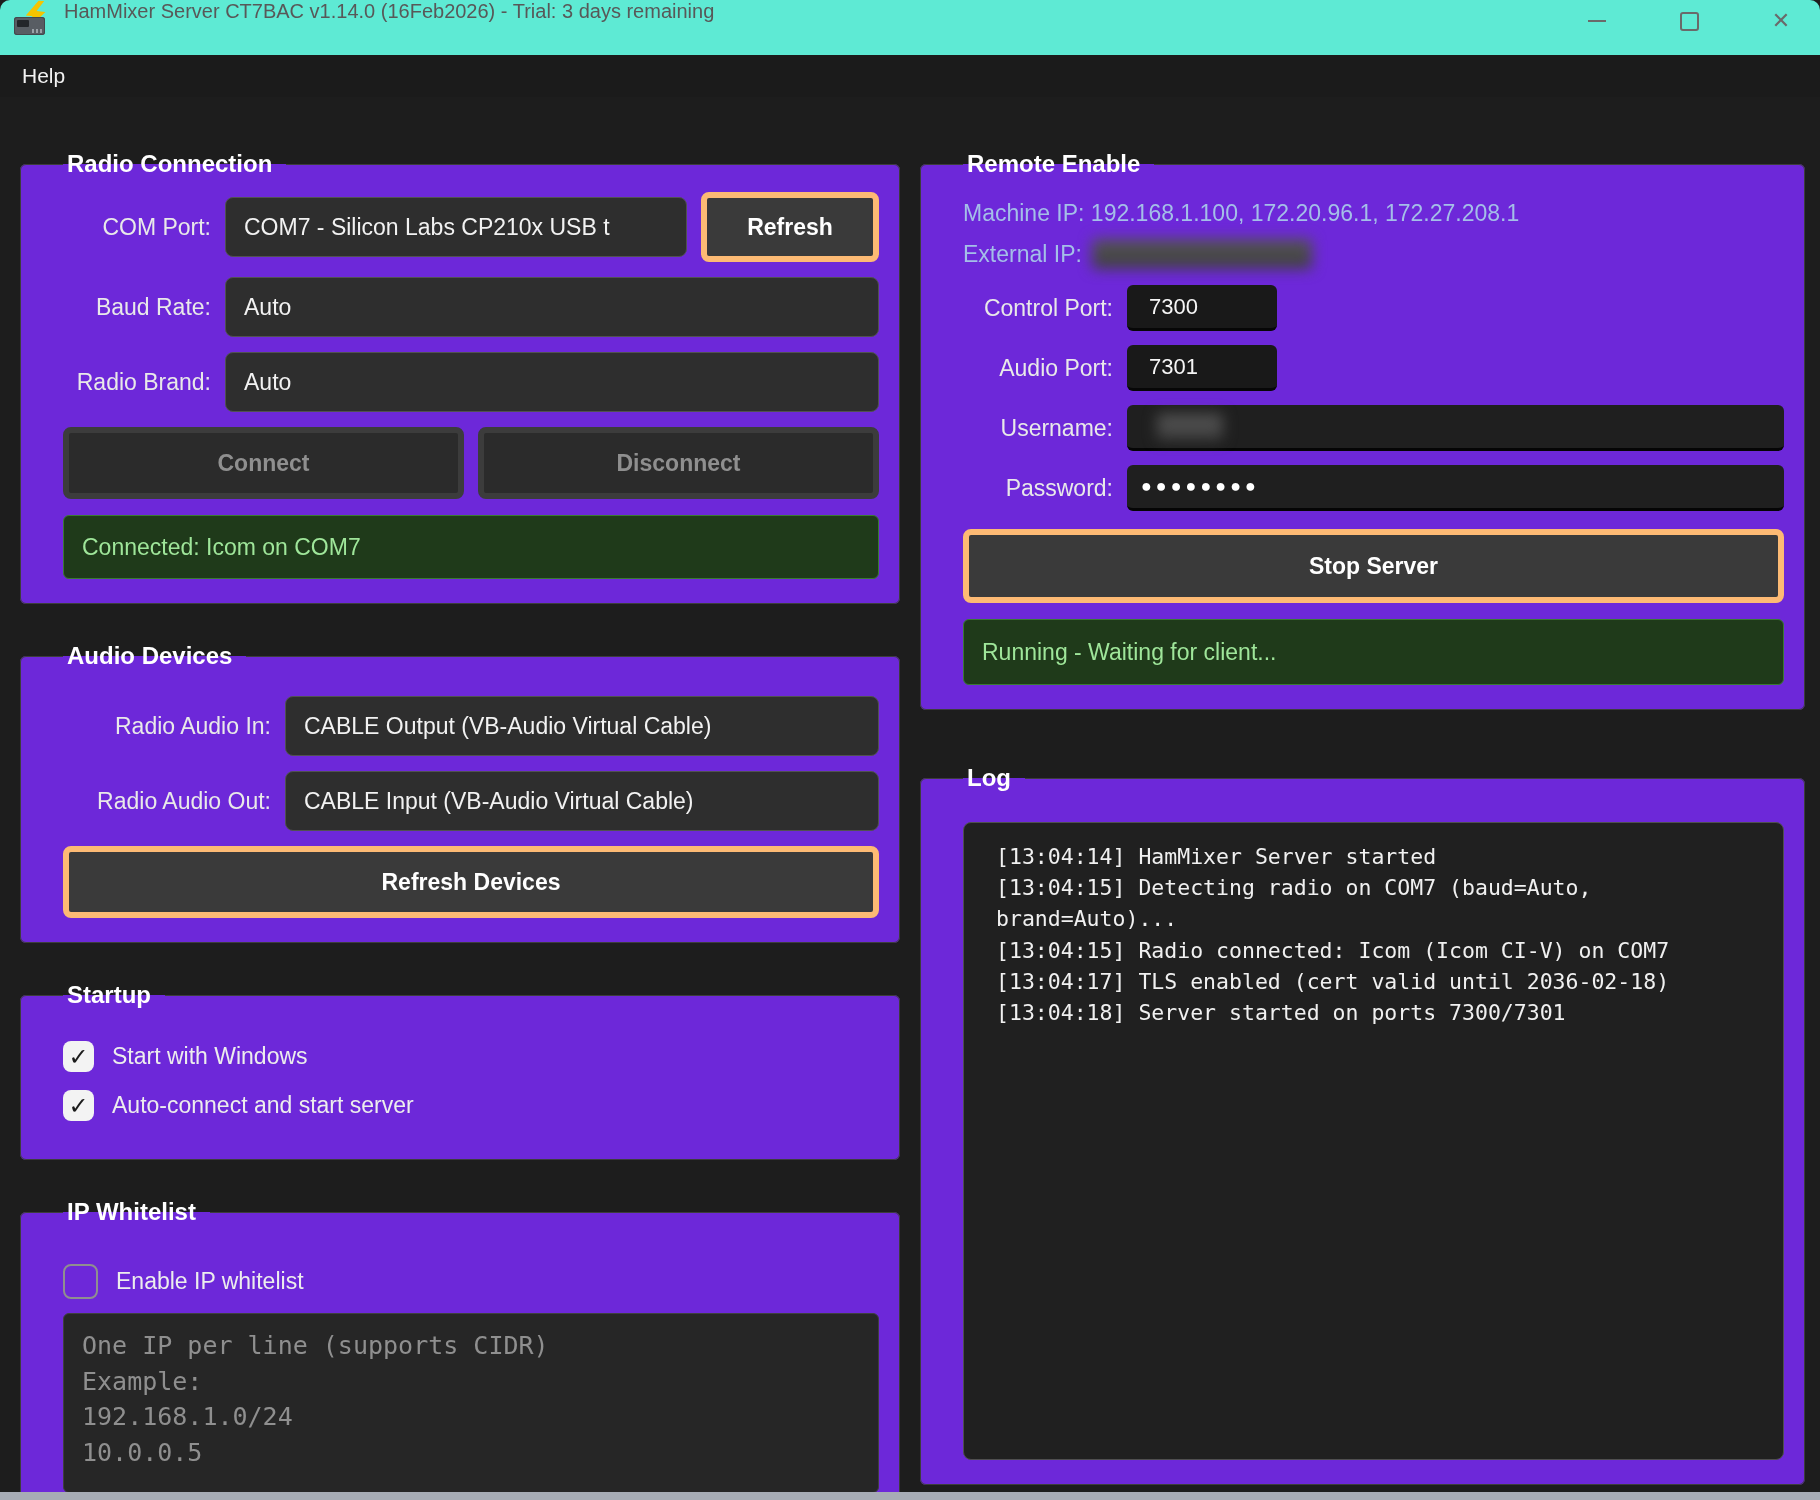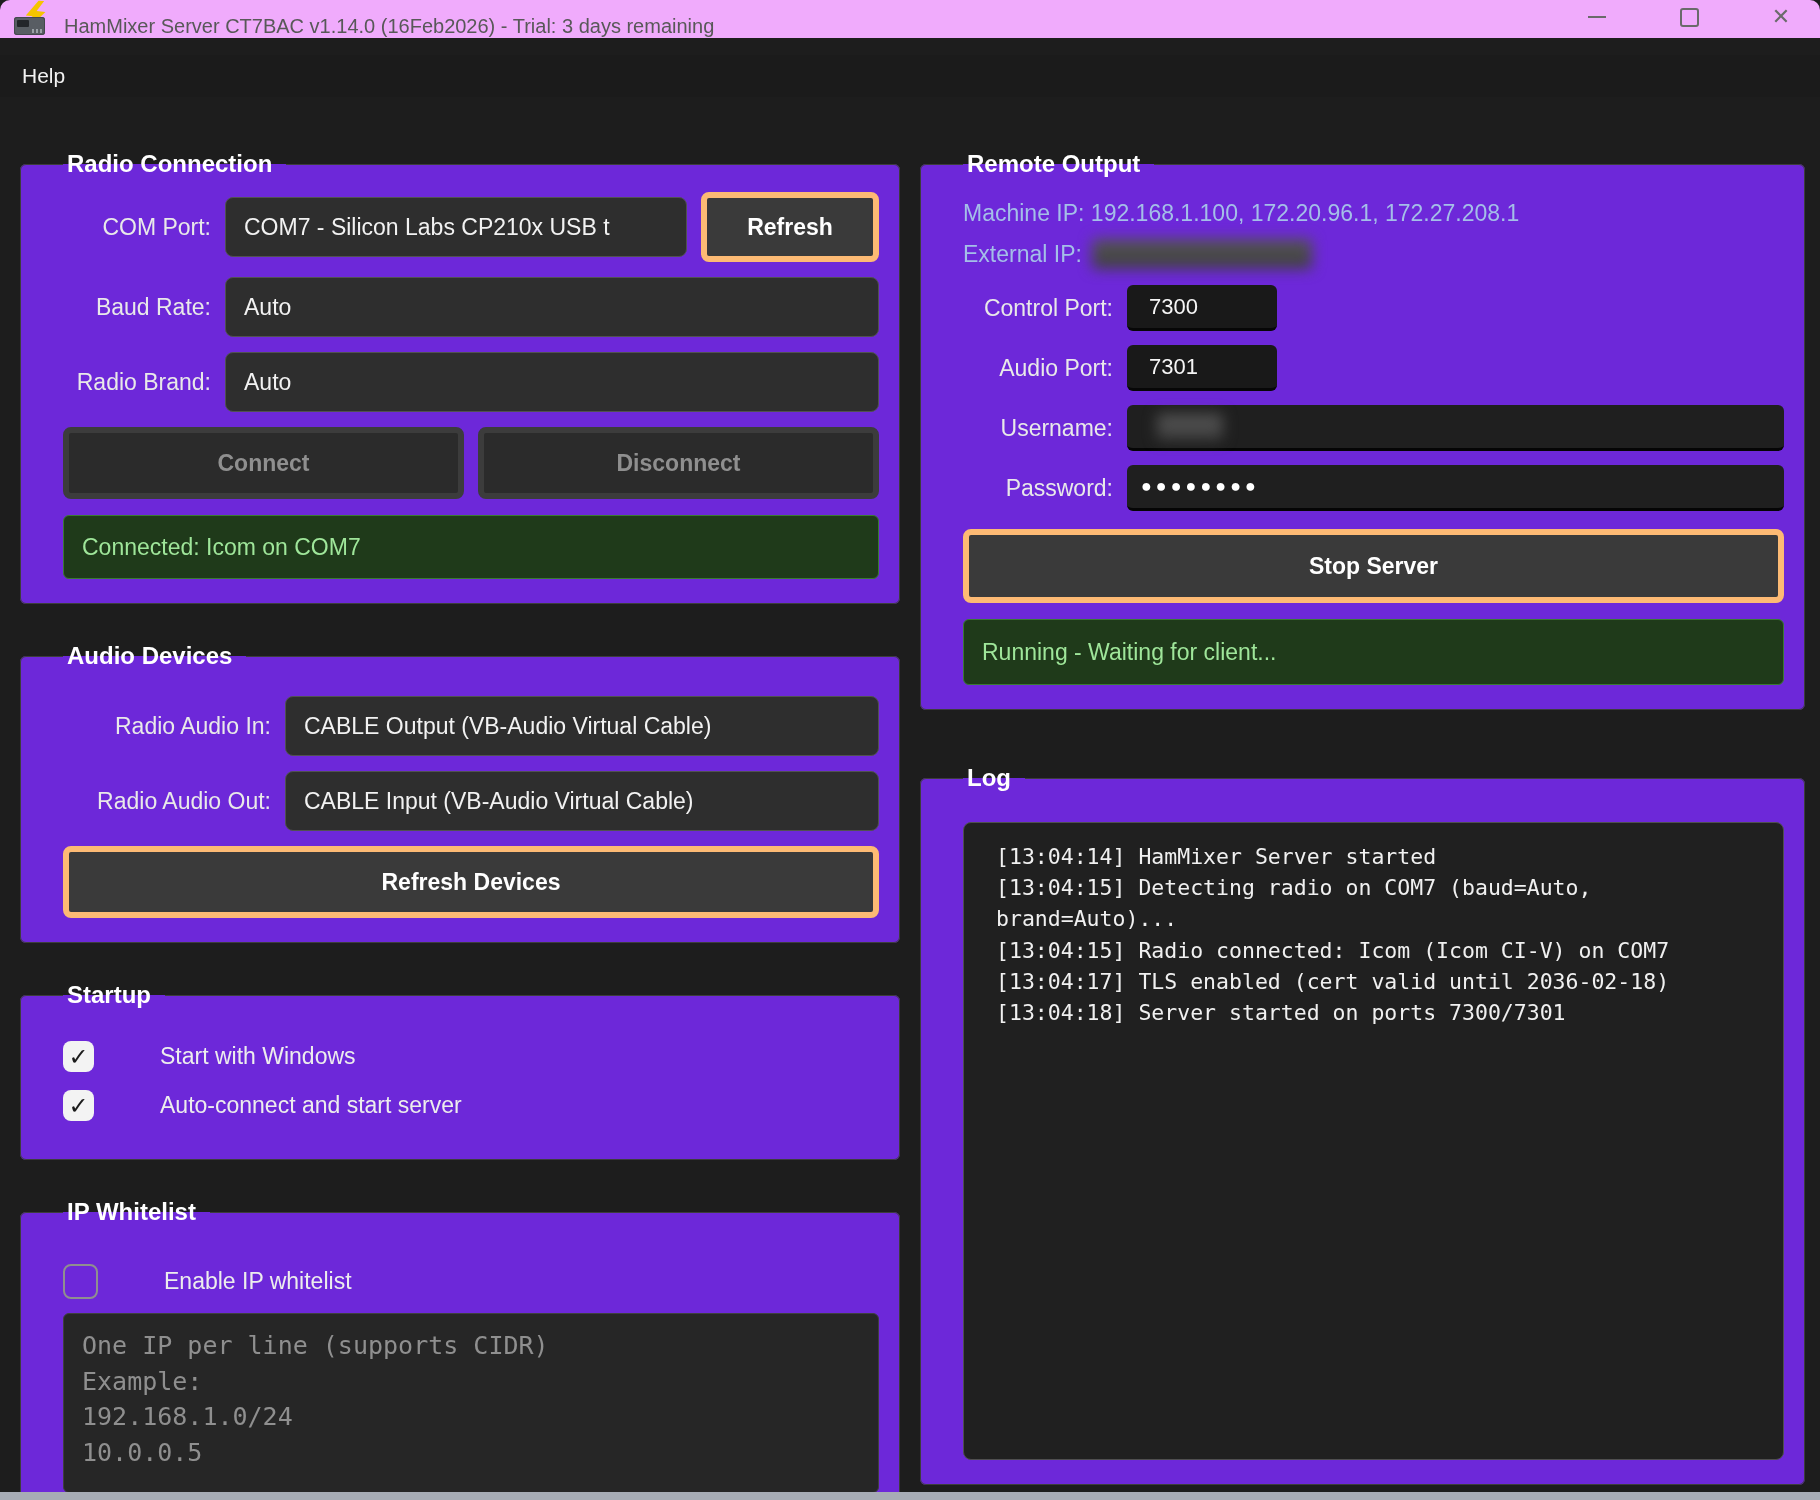--- a/index.html
+++ b/index.html
@@ -3,23 +3,23 @@
 <meta charset="utf-8">
 <style>
   html,body{margin:0;padding:0;}
   body{
     width:1820px;height:1500px;position:relative;overflow:hidden;
     background:#1d1d1d;font-family:"Liberation Sans",sans-serif;
     -webkit-font-smoothing:antialiased;
   }
   
   .titlebar{
-    position:absolute;top:0;left:0;right:0;height:38px;
-    background:#f0abfc;border-radius:10px 10px 0 0;
-    display:flex;align-items:flex-end;
+    position:absolute;top:0;left:0;right:0;height:55px;
+    background:#5eead4;border-radius:10px 10px 0 0;
+    display:flex;align-items:flex-start;
   }
   .app-icon{position:relative;width:40px;height:38px;margin-left:14px;flex:0 0 auto;}
   .app-icon .device{
     position:absolute;left:0;bottom:3px;width:31px;height:18px;
     background:#585d63;border-radius:3px;box-shadow:inset 0 0 0 1px #43474c;
   }
   .app-icon .device .screen{
     position:absolute;left:3px;top:3px;width:12px;height:7px;background:#23262a;border-radius:1px;
   }
   .app-icon .device .dots{
@@ -80,21 +80,21 @@
     display:flex;align-items:center;padding:0 18px;
     color:#9fe69a;font-size:23px;
   }
   
   .check-row{display:flex;align-items:center;gap:18px;margin:18px 0 14px 0;}
   .checkbox{width:31px;height:31px;border-radius:8px;flex:0 0 auto;
     display:flex;align-items:center;justify-content:center;}
   .checkbox.checked{background:#f3f3f3;}
   .checkbox.checked .mark{color:#1b1b1b;font-size:24px;line-height:1;}
   .checkbox.unchecked{background:transparent;border:2px solid #8f8f8f;}
-  .check-label{font-size:23px;color:#ededed;margin-left:48px;}
+  .check-label{font-size:23px;color:#ededed;}
   
   .textarea{
     margin-top:10px;height:150px;background:#262626;border:1px solid #3f3f3f;border-radius:6px;
     padding:14px 18px;color:#8f8f8f;font-family:"DejaVu Sans Mono",monospace;
     font-size:25px;line-height:1.42;
   }
   
   .remote-group{padding-left:35px;padding-right:35px;min-height:500px;}
   .ip-line{color:#a4bfe8;font-size:23px;margin:8px 0 4px 0;}
   .ip-line2{color:#a4bfe8;font-size:23px;margin:12px 0 16px 0;display:flex;align-items:center;}
@@ -215,21 +215,21 @@
       <div>192.168.1.0/24</div>
       <div>10.0.0.5</div>
     </div>
   </fieldset>
 
 </div>
 
 <div class="col col-right">
 
   <fieldset class="group remote-group">
-    <legend>Remote Output</legend>
+    <legend>Remote Enable</legend>
     <div class="ip-line">Machine IP: 192.168.1.100, 172.20.96.1, 172.27.208.1</div>
     <div class="ip-line2">
       <span>External IP:</span>
       <span class="redact ext"></span>
     </div>
     <div class="remote-row">
       <div class="field-label">Control Port:</div>
       <div class="port-input">7300</div>
     </div>
     <div class="remote-row">

